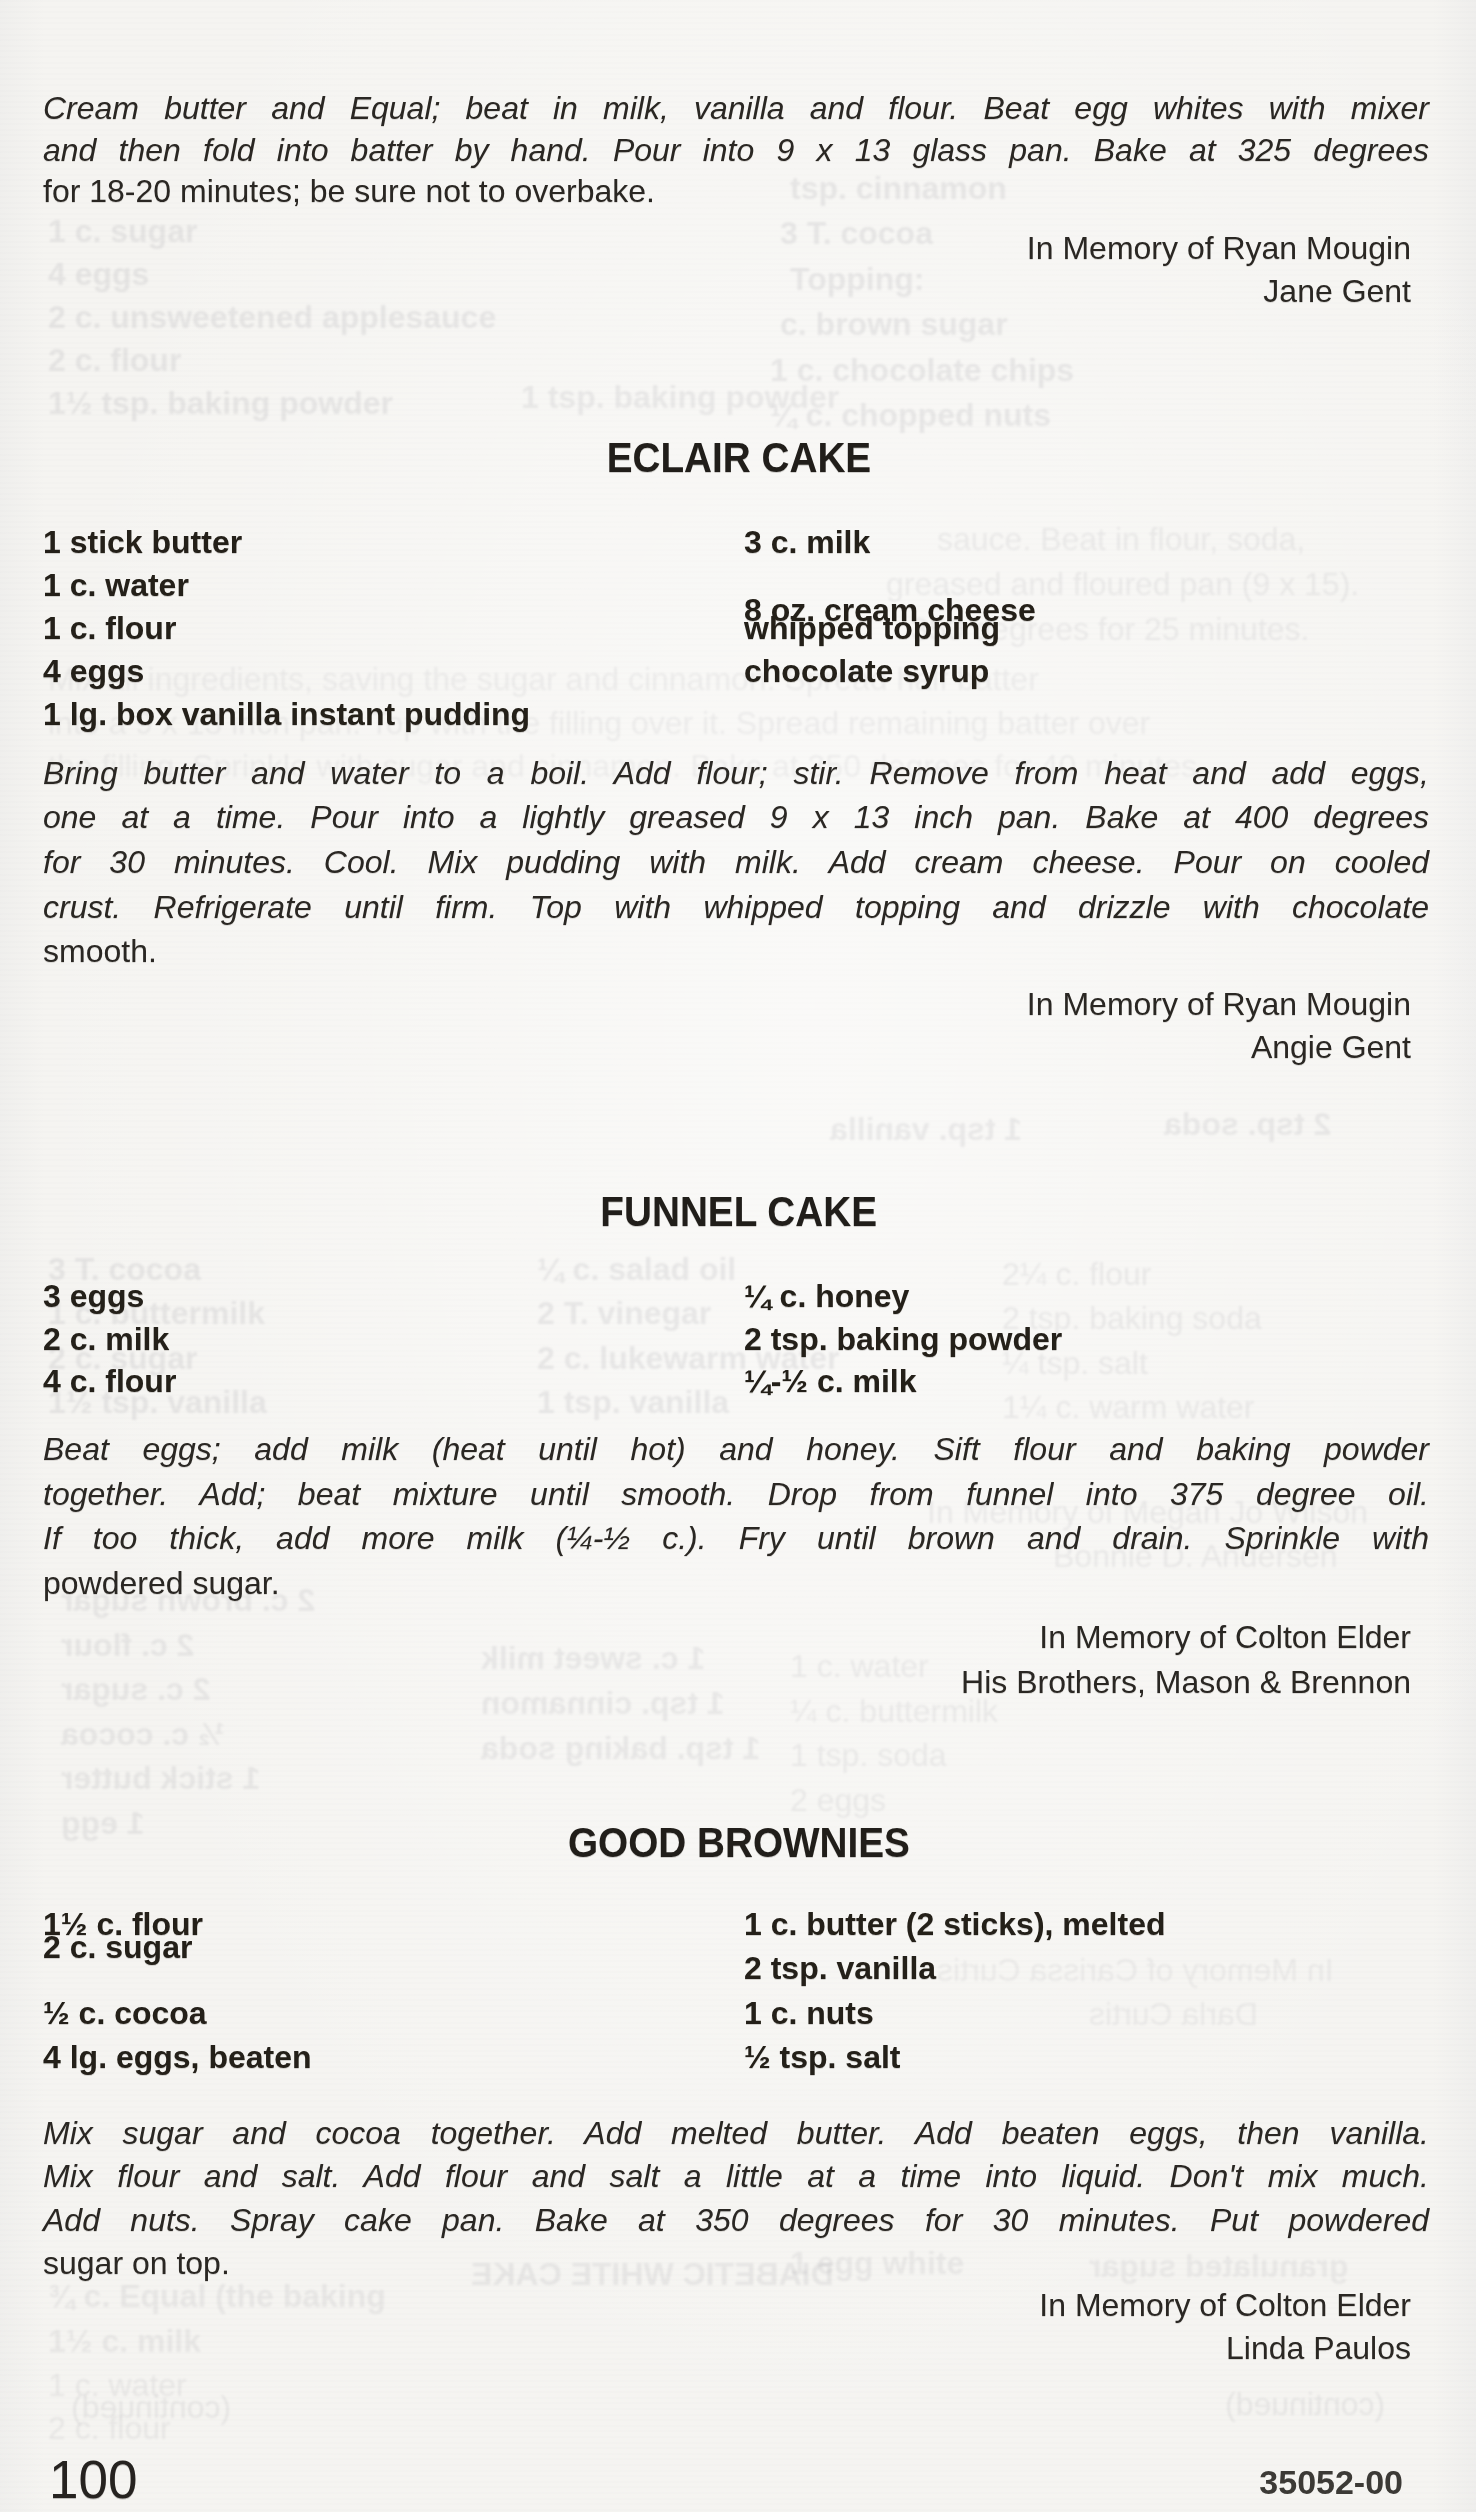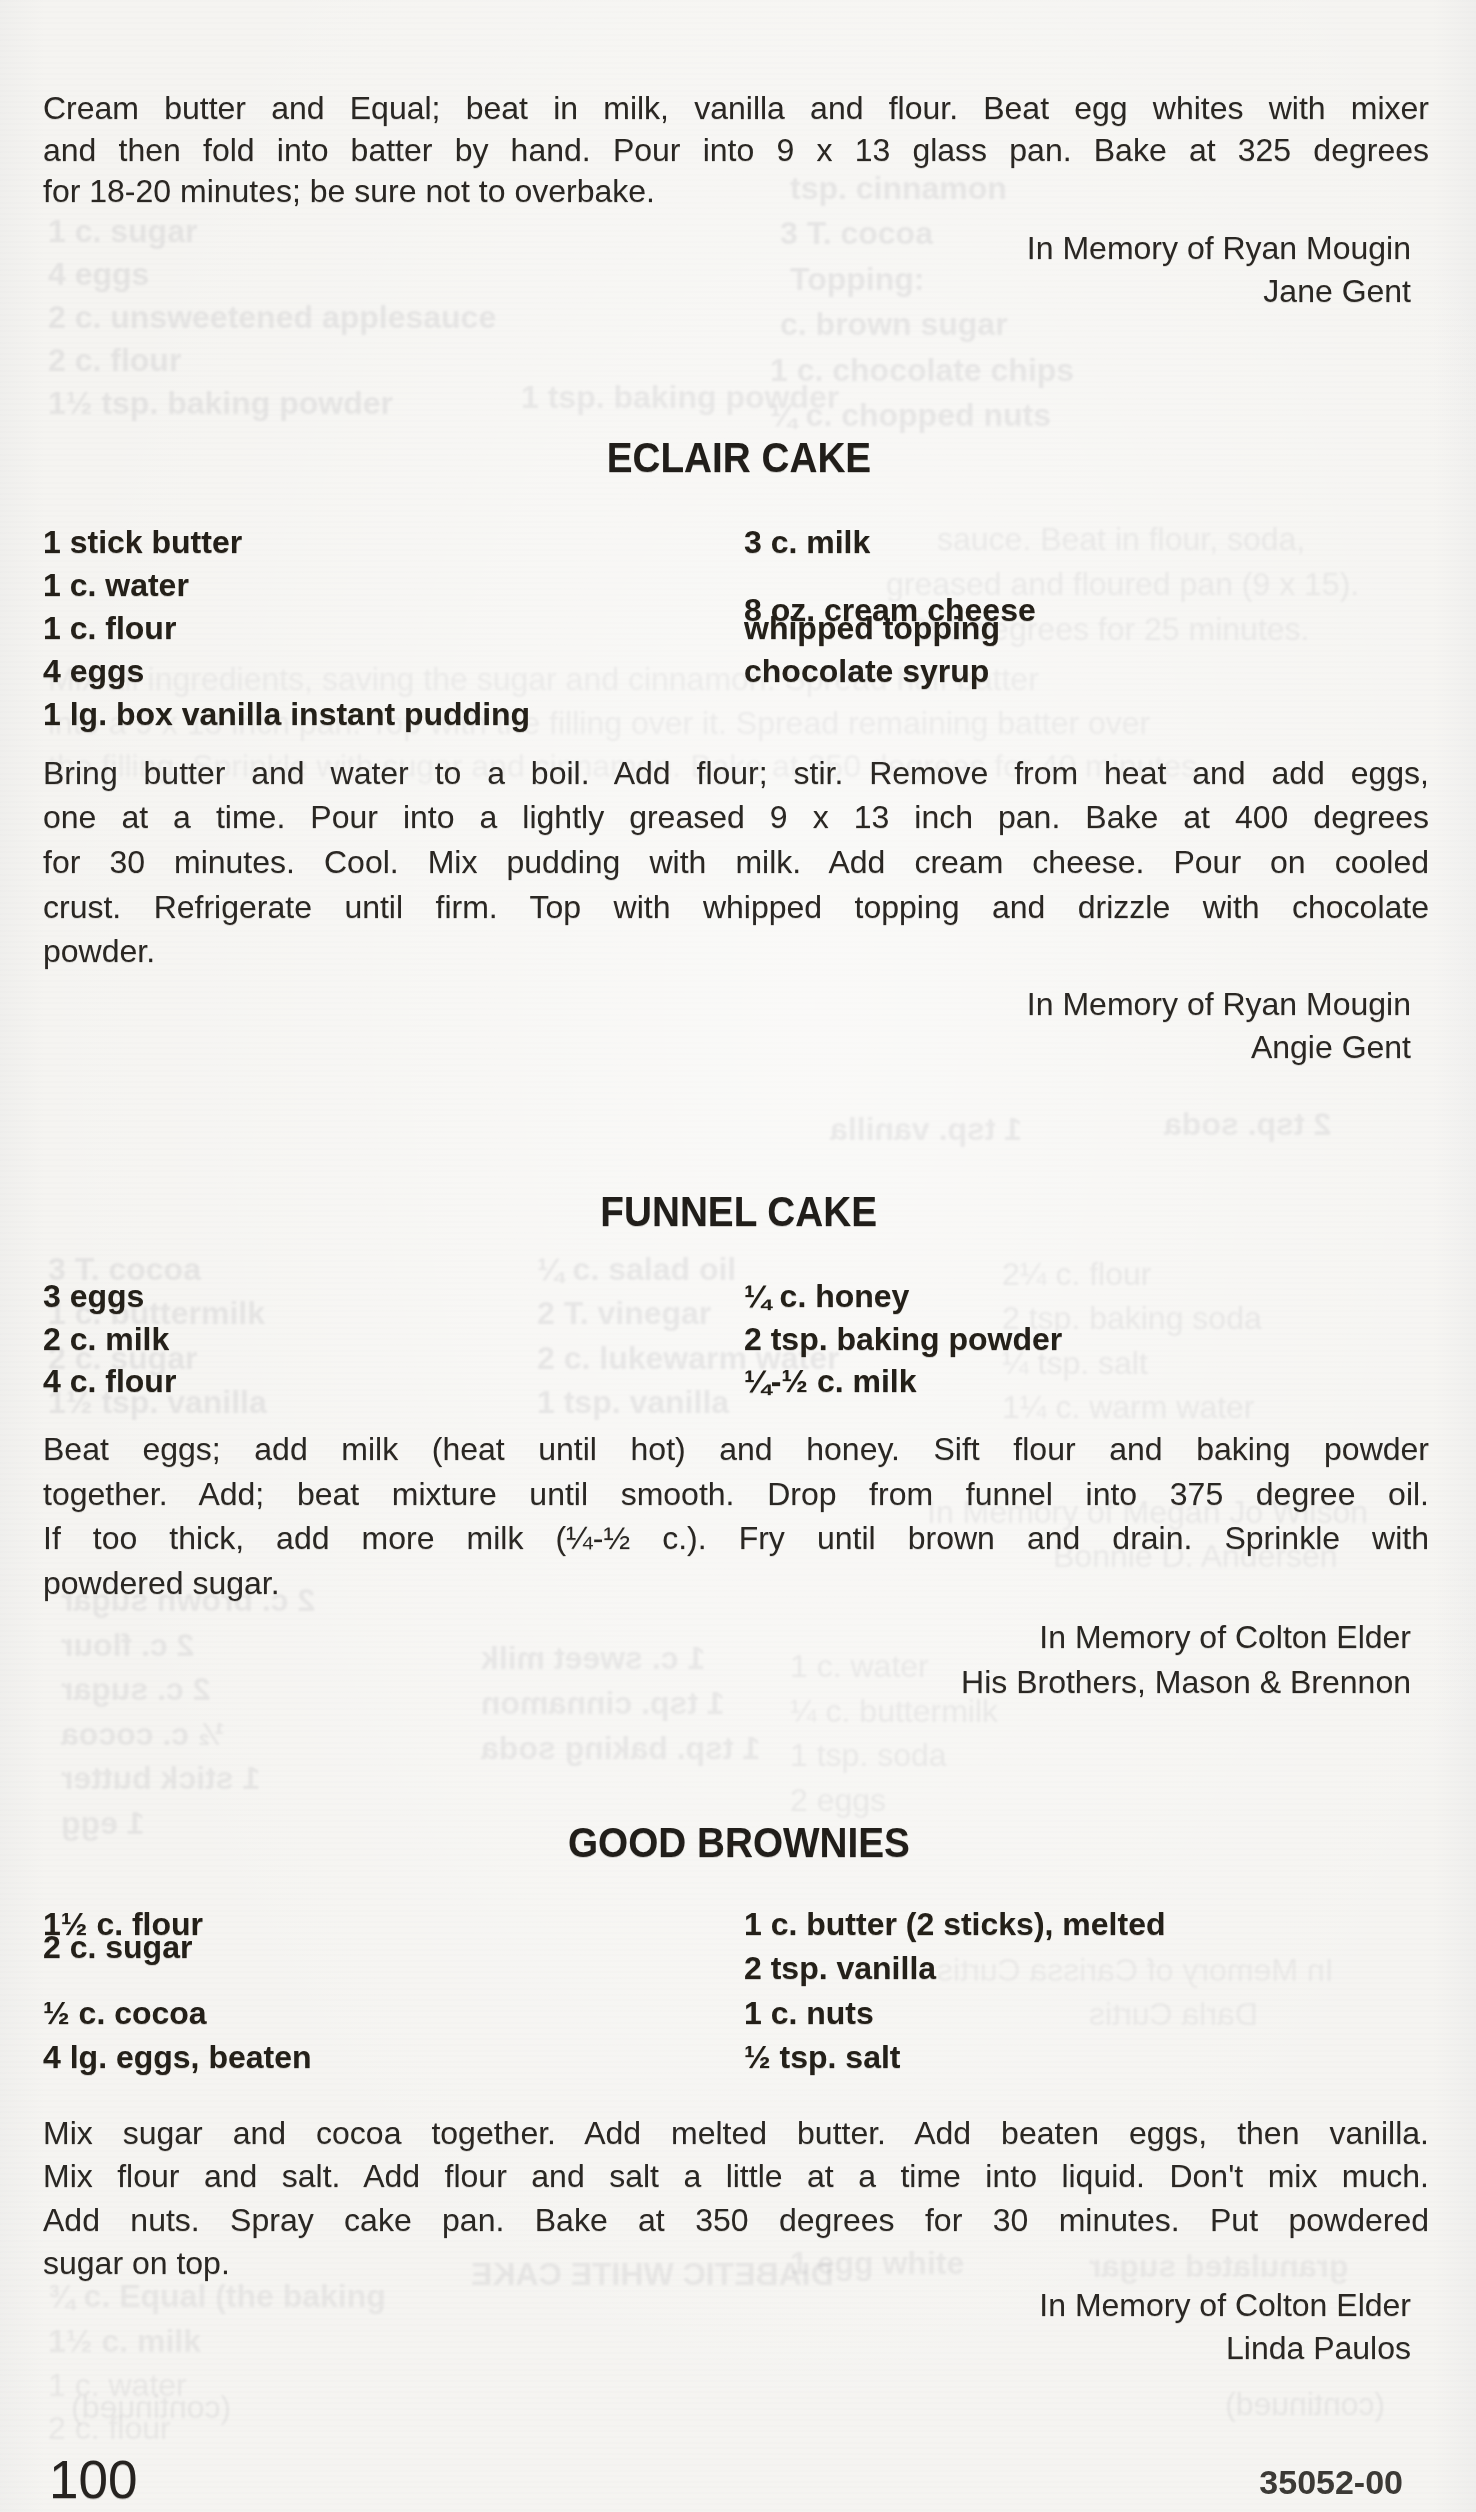--- a/index.html
+++ b/index.html
@@ -15,21 +15,21 @@
     font-family:"Liberation Sans","DejaVu Sans",sans-serif;
     color:var(--ink,#2a2723);
   }
   
   .bline{
     position:absolute;left:43px;width:1386px;
     font-size:32px;line-height:41px;white-space:nowrap;
     color:var(--ink,#2a2723);
     text-shadow:0 0.5px 0 rgba(60,54,48,.15);
   }
-  .just{white-space:normal;text-align:justify;text-align-last:justify;}
+  .just{white-space:normal;text-align:justify;text-align-last:justify;font-style:italic;}
   .attr{
     position:absolute;right:66px;left:auto;width:auto;
     font-size:32px;line-height:41px;white-space:nowrap;text-align:right;
     color:var(--ink,#2a2723);
     text-shadow:0 0.5px 0 rgba(60,54,48,.15);
   }
   .rtitle{
     position:absolute;left:0;width:1477px;text-align:center;
     font-size:43px;font-weight:bold;line-height:43px;
     color:#211e1a;letter-spacing:0px;
@@ -141,21 +141,21 @@
   <div class="ing colL" style="top:652px">4 eggs</div>
   <div class="ing colL" style="top:695px">1 lg. box vanilla instant pudding</div>
   <div class="ing colR" style="top:523px">3 c. milk</div>
   <div class="ing colR" style="top:591px">8 oz. cream cheese</div>
   <div class="ing colR" style="top:609px">whipped topping</div>
   <div class="ing colR" style="top:652px">chocolate syrup</div>
   <div class="bline just" style="top:753px">Bring butter and water to a boil. Add flour; stir. Remove from heat and add eggs,</div>
   <div class="bline just" style="top:797px">one at a time. Pour into a lightly greased 9 x 13 inch pan. Bake at 400 degrees</div>
   <div class="bline just" style="top:842px">for 30 minutes. Cool. Mix pudding with milk. Add cream cheese. Pour on cooled</div>
   <div class="bline just" style="top:887px">crust. Refrigerate until firm. Top with whipped topping and drizzle with chocolate</div>
-  <div class="bline" style="top:931px">powder.</div>
+  <div class="bline" style="top:931px">smooth.</div>
   <div class="attr" style="top:984px">In Memory of Ryan Mougin</div>
   <div class="attr" style="top:1027px">Angie Gent</div>
 
   <div class="rtitle" style="top:1190px"><span>FUNNEL CAKE</span></div>
   <div class="ing colL" style="top:1277px">3 eggs</div>
   <div class="ing colL" style="top:1320px">2 c. milk</div>
   <div class="ing colL" style="top:1362px">4 c. flour</div>
   <div class="ing colR" style="top:1277px">¼ c. honey</div>
   <div class="ing colR" style="top:1320px">2 tsp. baking powder</div>
   <div class="ing colR" style="top:1362px">¼-½ c. milk</div>

